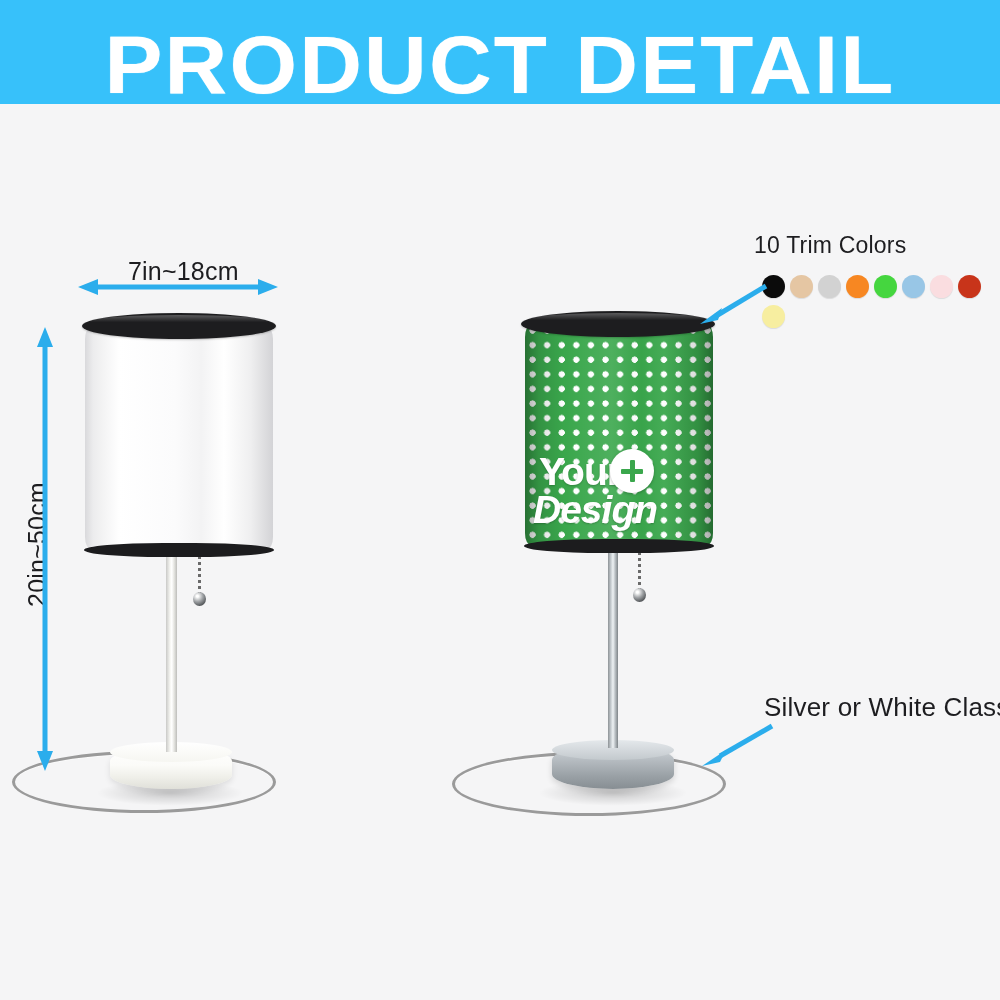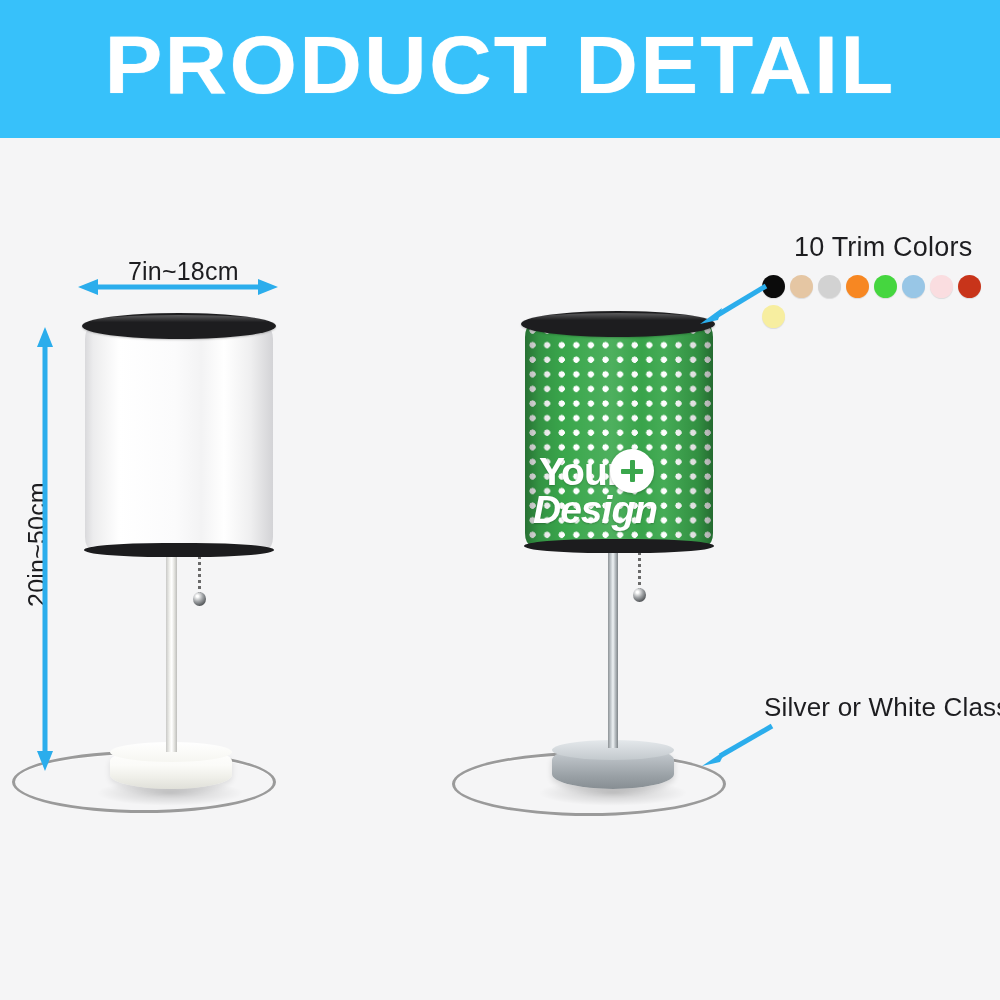--- a/index.html
+++ b/index.html
@@ -18,21 +18,21 @@
     width: 1000px;
     height: 1000px;
     background: #f5f5f6;
     overflow: hidden;
   }
 
   
   #header-banner {
     position: absolute;
     left: 0; top: 0;
-    width: 1000px; height: 138px;
+    width: 1000px; height: 104px;
     background: #37c1fa;
   }
   #header-title {
     position: absolute;
     left: 0; top: 19px;
     width: 1000px;
     text-align: center;
     color: #ffffff;
     font-family: "Liberation Sans Narrow", "Liberation Sans", sans-serif;
     font-size: 82px;
@@ -274,21 +274,21 @@
     <polygon points="200,12 180,4 180,20" fill="#2badec"></polygon>
   </svg>
 
   <div class="anno-text" style="left:-43px; top:530px; width:160px; text-align:center; transform:rotate(-90deg);">20in~50cm</div>
   <svg class="arrow-svg" style="left:33px; top:327px;" width="24" height="444" viewBox="0 0 24 444">
     <line x1="12" y1="14" x2="12" y2="430" stroke="#2badec" stroke-width="5"></line>
     <polygon points="12,0 4,20 20,20" fill="#2badec"></polygon>
     <polygon points="12,444 4,424 20,424" fill="#2badec"></polygon>
   </svg>
 
-  <div class="anno-text" style="left:794px; top:232px; font-size:27px;">10 Trim Colors</div>
+  <div class="anno-text" style="left:754px; top:232px; font-size:23px;">10 Trim Colors</div>
 
   <div class="swatch" style="left:762px; top:275px; background:#0b0b0b;"></div>
   <div class="swatch" style="left:790px; top:275px; background:#e5c6a3;"></div>
   <div class="swatch" style="left:818px; top:275px; background:#d2d2d2;"></div>
   <div class="swatch" style="left:846px; top:275px; background:#f78722;"></div>
   <div class="swatch" style="left:874px; top:275px; background:#45d63f;"></div>
   <div class="swatch" style="left:902px; top:275px; background:#98c6e6;"></div>
   <div class="swatch" style="left:930px; top:275px; background:#fadde0;"></div>
   <div class="swatch" style="left:958px; top:275px; background:#c8341a;"></div>
   <div class="swatch" style="left:762px; top:305px; background:#f7eea0;"></div>

